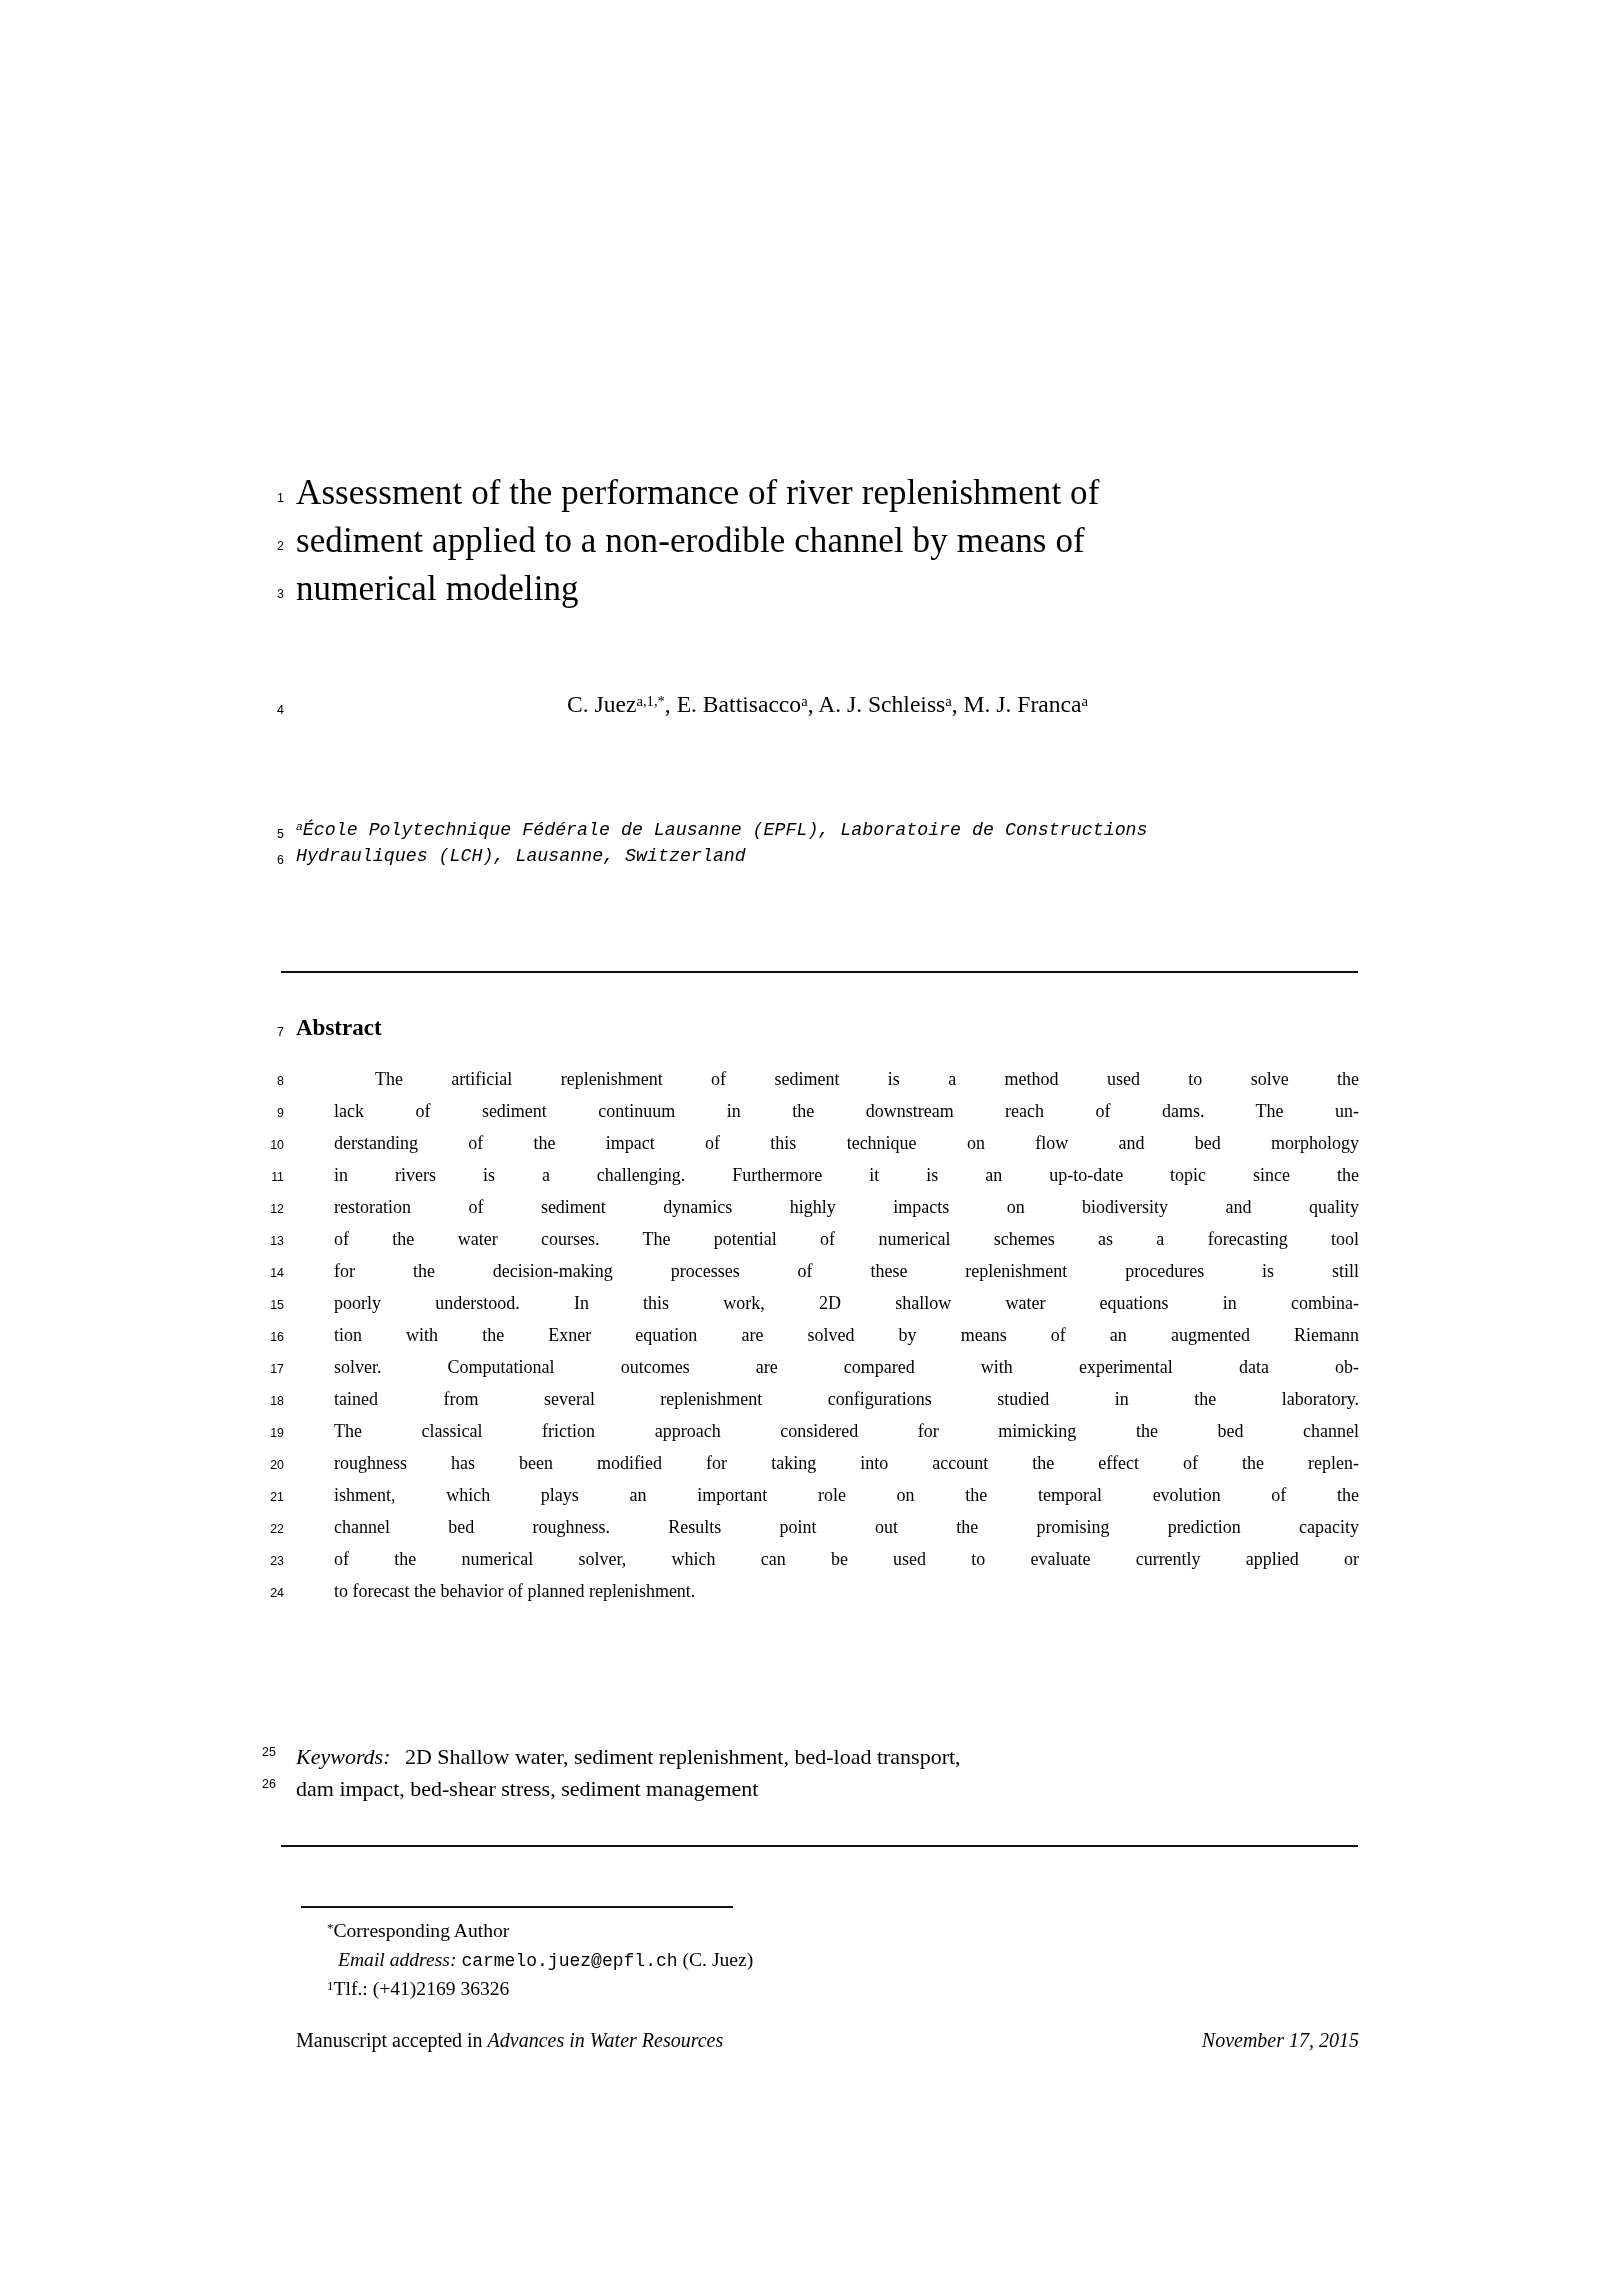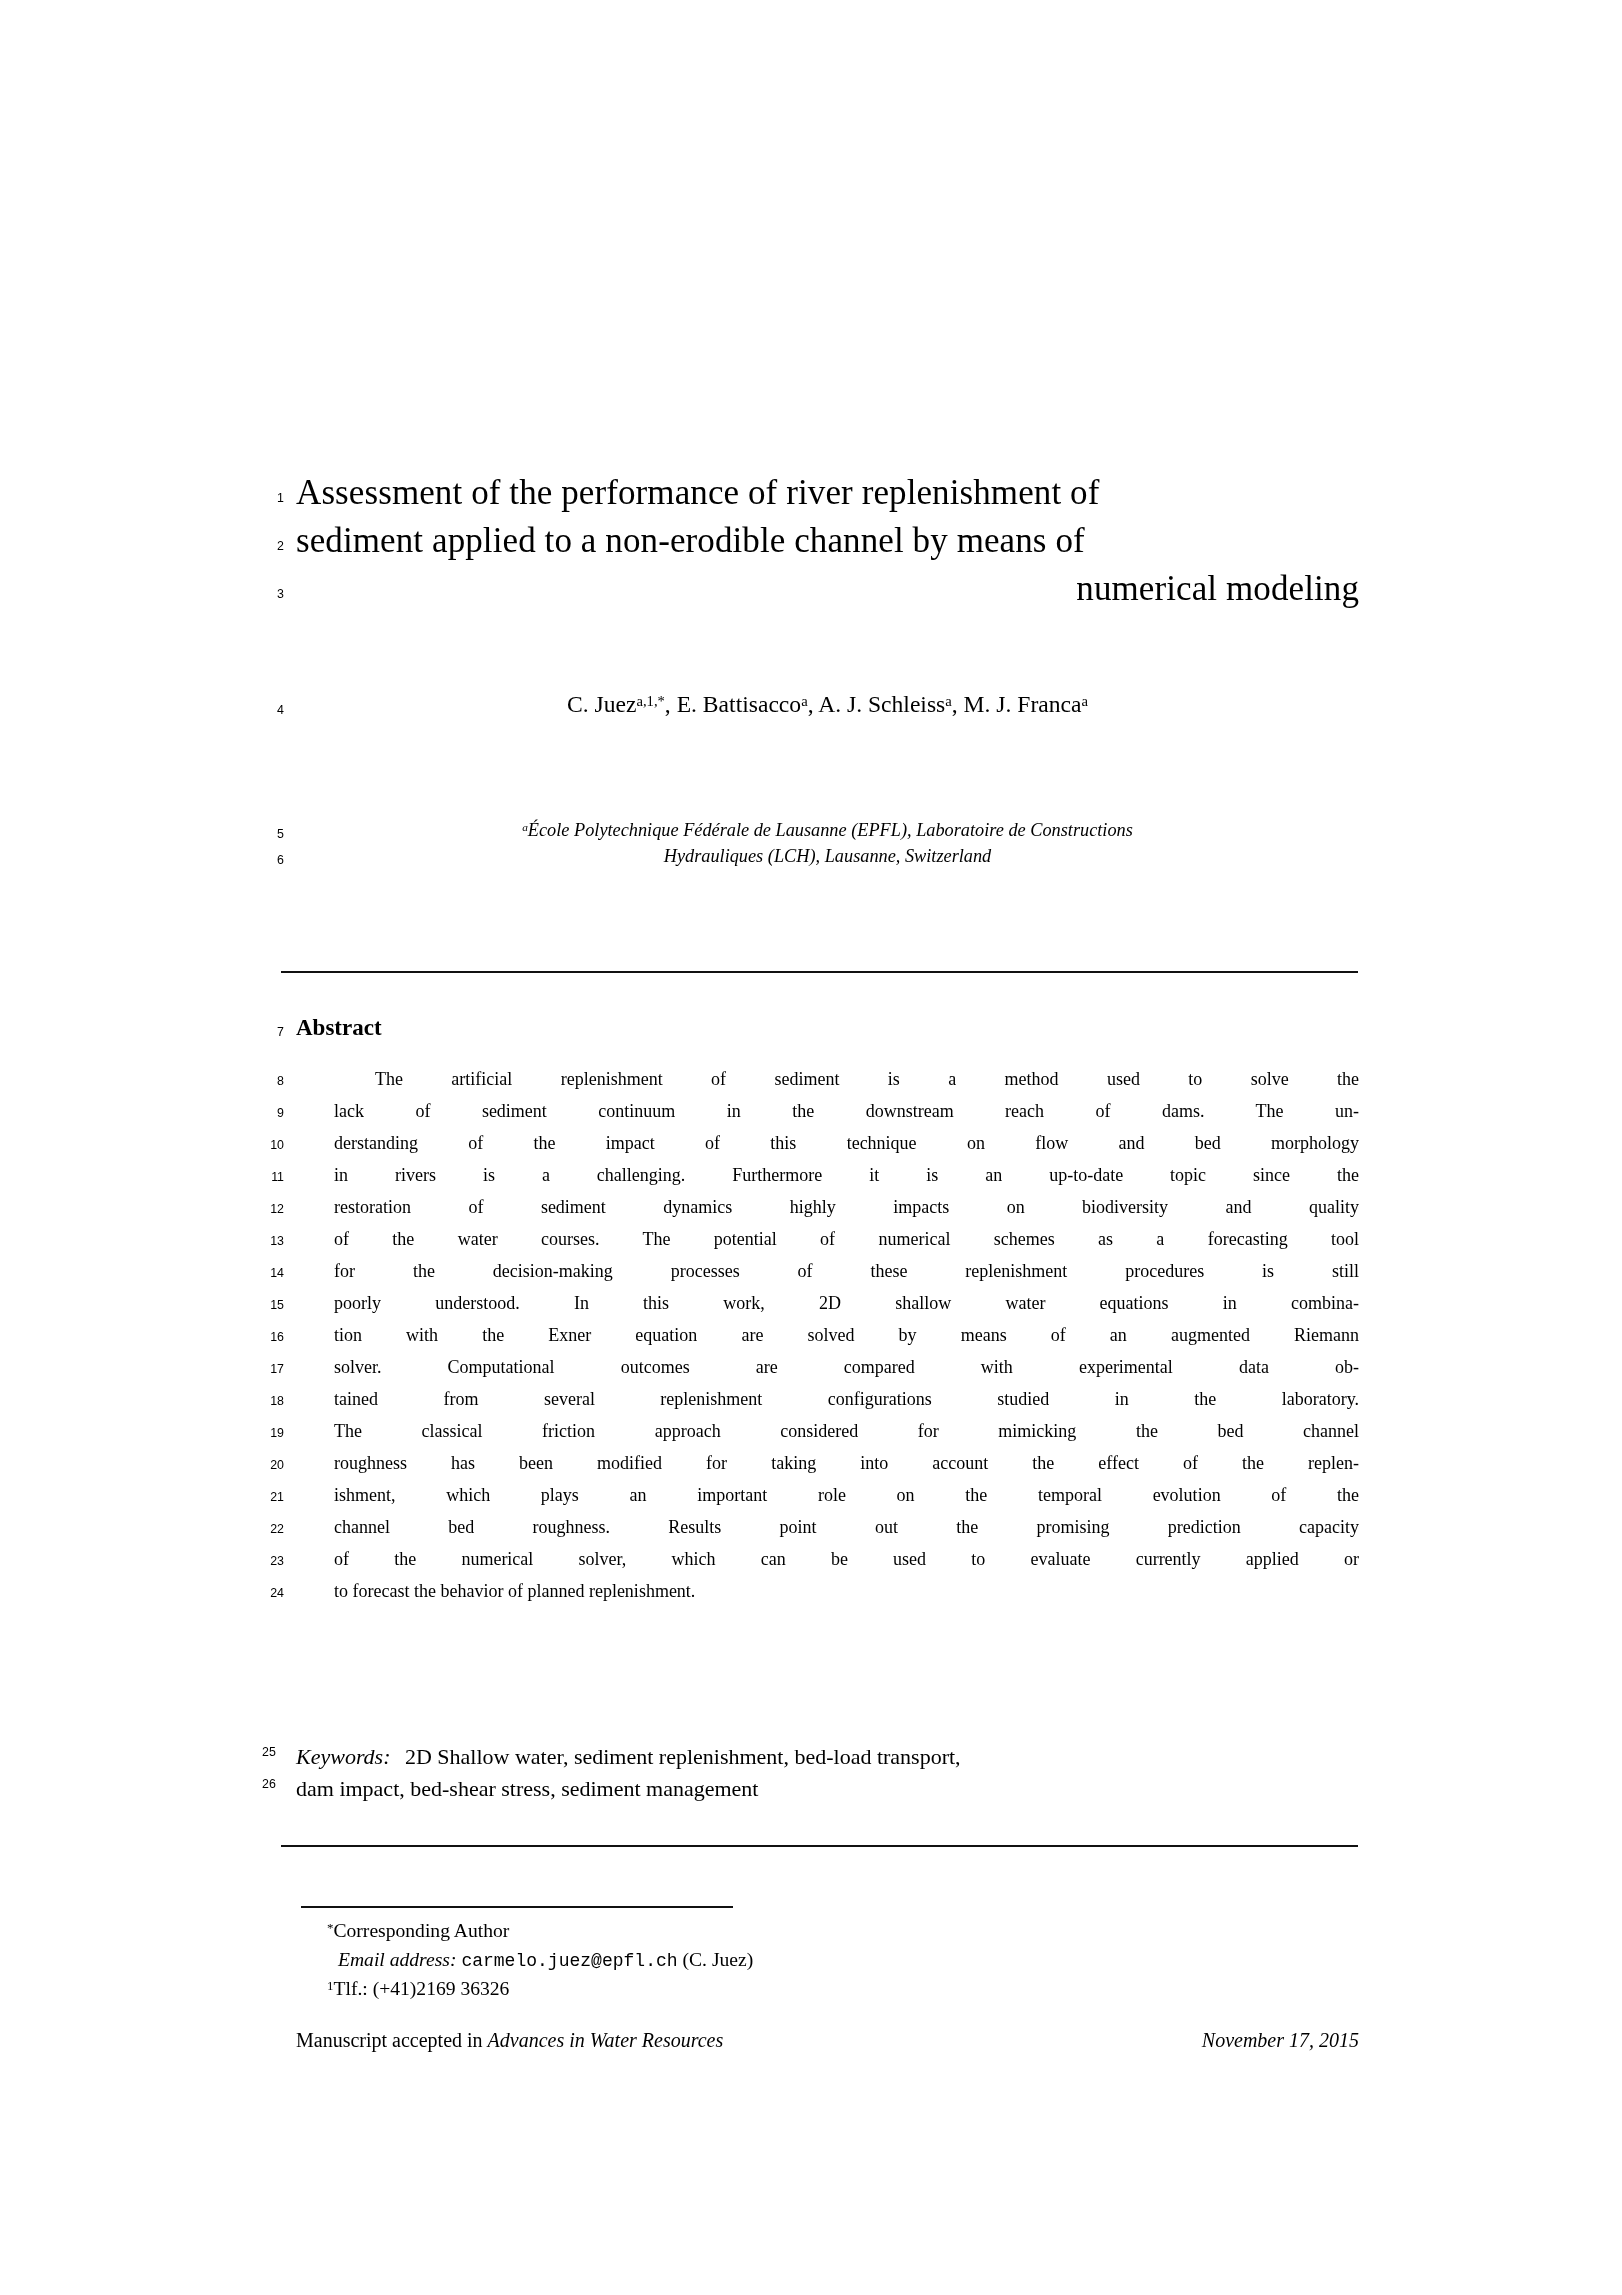--- a/index.html
+++ b/index.html
@@ -48,21 +48,21 @@
   
   .title-block {
     top: 469px;
   }
   .title-line {
     font-size: 35px;
     line-height: 48px;
     letter-spacing: 0.1px;
     white-space: nowrap;
   }
-  .title-line.c { text-align: right; }
+  .title-line.c { text-align: left; }
   .title-block .lnum { top: 23px; }
 
   
   .authors-block {
     top: 688px;
   }
   .authors-line {
     font-size: 23.6px;
     line-height: 33px;
     text-align: center;
@@ -74,22 +74,22 @@
     line-height: 0;
   }
 
   
   .affil-block {
     top: 817px;
   }
   .affil-line {
     font-size: 18.3px;
     line-height: 26px;
-    text-align: center;
     font-style: italic;
+    font-family: Liberation Mono, monospace;
   }
   .affil-block .lnum { top: 11px; font-style: normal; }
 
   
   .rule {
     position: absolute;
     left: 281px;
     width: 1077px;
     border: 0;
     border-top: 2px solid #111;

